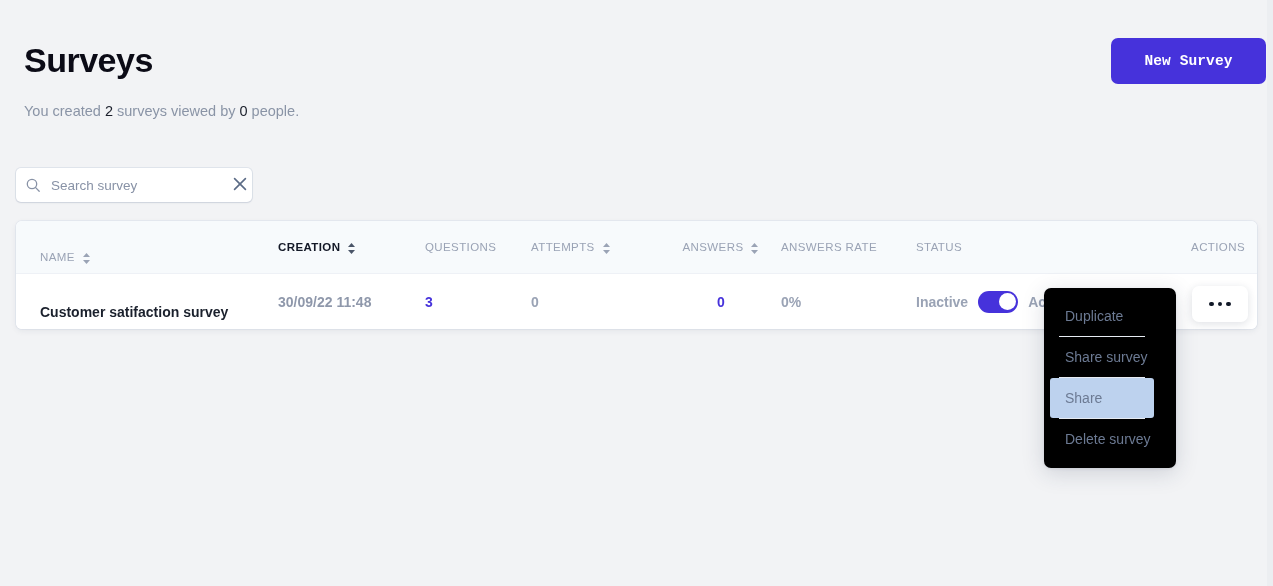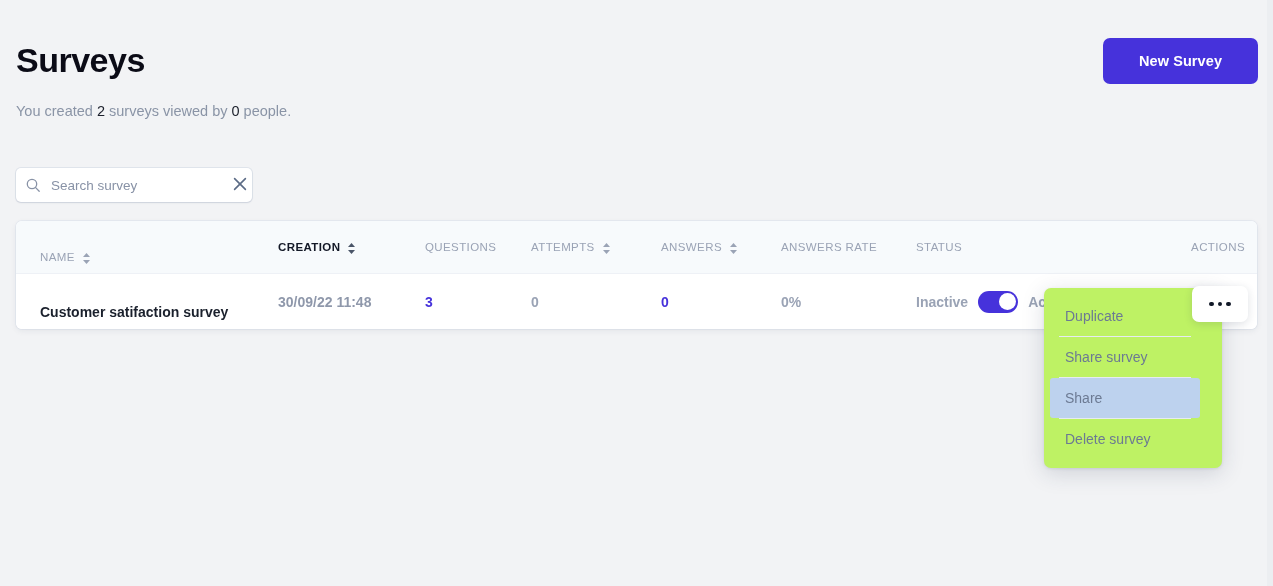--- a/index.html
+++ b/index.html
@@ -14,21 +14,21 @@
     background: #f2f3f5;
     font-family: "Liberation Sans", sans-serif;
     color: #2d3748;
     overflow: hidden;
     position: relative;
   }
 
   
   .page-header {
     position: absolute;
-    left: 0; top: 0;
+    left: 8px; top: 0;
     width: 1007px;
     height: 140px;
   }
   .page-title {
     position: absolute;
     left: 16px;
     top: 38px;
     font-size: 34px;
     font-weight: bold;
     letter-spacing: -0.5px;
@@ -52,21 +52,21 @@
   .new-survey-button {
     position: absolute;
     left: 1103px;
     top: 38px;
     width: 155px;
     height: 46px;
     background: #4632db;
     color: #ffffff;
     border: none;
     border-radius: 7px;
-    font-family: Liberation Sans, sans-serif;
+    font-family: Liberation Mono, monospace;
     font-size: 14.5px;
     font-weight: bold;
     cursor: pointer;
     letter-spacing: 0.1px;
   }
 
   
   .search-wrap {
     position: absolute;
     left: 16px;
@@ -135,21 +135,21 @@
     background: #ffffff;
     display: flex;
     align-items: center;
     font-weight: bold;
   }
   .col { display: flex; align-items: center; }
   .col-name      { width: 262px; padding-left: 24px; margin-top: 20px; }
   .col-creation  { width: 147px; }
   .col-questions { width: 106px; }
   .col-attempts  { width: 130px; }
-  .col-answers   { width: 120px; }
+  .col-answers   { width: 120px; justify-content: center; }
   .col-rate      { width: 135px; }
   .col-status    { width: 256px; }
   .col-actions   { width: 85px; justify-content: flex-end; padding-right: 12px; }
 
   .th {
     font-size: 11.5px;
     letter-spacing: 0.4px;
     color: #9aa3b5;
     font-weight: normal;
     text-transform: uppercase;
@@ -221,22 +221,22 @@
     cursor: pointer;
     border: none;
     padding: 0;
   }
 
   
   .dropdown {
     position: absolute;
     left: 1044px;
     top: 288px;
-    width: 178px;
-    background: #bef264;
+    width: 132px;
+    background: #000000;
     border-radius: 7px;
     box-shadow: 0 5px 22px rgba(35,45,75,0.17), 0 1px 3px rgba(35,45,75,0.10);
     padding: 8px 16px 9px 0;
     z-index: 20;
   }
   .menu-item {
     height: 40px;
     display: flex;
     align-items: center;
     padding-left: 15px;

